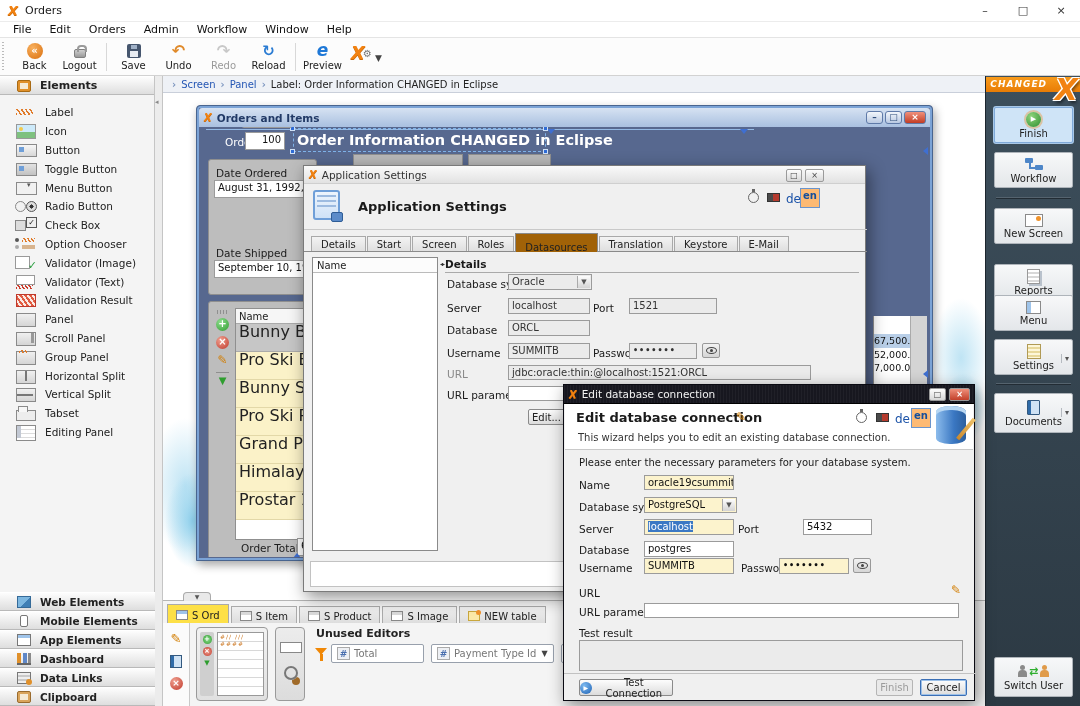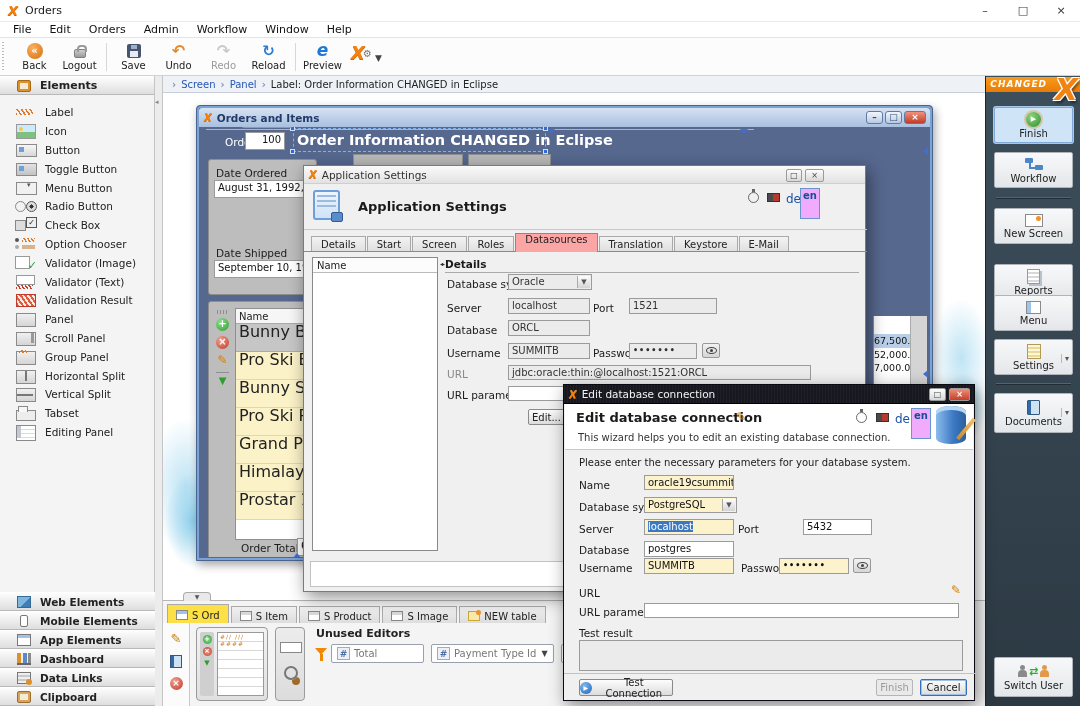--- a/index.html
+++ b/index.html
@@ -134,32 +134,32 @@
   .dlg-title{position:absolute;left:0;top:0;right:0;height:18px;background:linear-gradient(#fafafa,#e2e2e2);border-bottom:1px solid #cfcfcf;display:flex;align-items:center;font-size:10.5px;color:#333}
   .dlg-btn{position:absolute;height:13px;border:1px solid #9a9a9a;border-radius:2px;background:linear-gradient(#fdfdfd,#d8d8d8);font-size:8px;line-height:11px;text-align:center;color:#444}
   .dlg-btn.red{background:linear-gradient(#ef8f7a,#c2402a);color:#fff;font-weight:bold}
   .lbl{position:absolute;font-size:10.5px;color:#1a1a1a;white-space:nowrap}
   .lbl.dim{color:#8a8a8a}
   .combo .caret{position:absolute;right:1px;top:1px;bottom:1px;width:13px;background:linear-gradient(#fdfdfd,#d4d4d4);border-left:1px solid #aaa;color:#555;font-size:7px;text-align:center;line-height:13px}
   .clock-ic{position:absolute;width:11px;height:11px;border:1.5px solid #666;border-radius:50%}
   .clock-ic::before{content:"";position:absolute;top:-4px;left:2.5px;width:3px;height:2.5px;background:#666}
   .flag-ic{position:absolute;width:13px;height:9px;background:linear-gradient(90deg,#4a4a4a 45%,#b53a2e 45%);border:1px solid #333}
   .lang-de{position:absolute;color:#1c53a8;font-size:12px}
-  .lang-en{position:absolute;width:20px;height:31px;border:1px solid #6a94cc;background:#f0abfc;color:#154f9b;font-weight:bold;font-size:10px;text-align:center;line-height:13px}
+  .lang-en{position:absolute;width:20px;height:20px;border:1px solid #6a94cc;background:#fdba74;color:#154f9b;font-weight:bold;font-size:10px;text-align:center;line-height:13px}
   .eye-btn{position:absolute;width:18px;height:15px;background:linear-gradient(#f2f2f2,#d6d6d6);border:1px solid #999;border-radius:2px;display:flex;align-items:center;justify-content:center}
   .eye{width:11px;height:7px;border:1px solid #444;border-radius:50%;position:relative}
   .eye::before{content:"";position:absolute;width:3px;height:3px;background:#444;border-radius:50%;top:1px;left:3px}
   .hr{position:absolute;border-top:1px solid #aaa;height:0}
   .btn{position:absolute;font-size:10px;background:linear-gradient(#fdfdfd,#dcdcdc);border:1px solid #8a8a8a;border-radius:2px;text-align:center;color:#222;display:flex;align-items:center;justify-content:center;gap:4px}
   .btn.disabled{color:#9b9b9b;background:#e9e9e9;border-color:#b5b5b5}
   .btn.focus{border:1px solid #3b6fb5;box-shadow:inset 0 0 0 1px #9cc0e8}
   .play{width:12px;height:12px;border-radius:50%;background:radial-gradient(circle at 35% 30%,#7cb9f0,#1f63b5);color:#fff;font-size:6px;line-height:12px;text-align:center}
   .tabs{position:absolute;display:flex;align-items:flex-end}
   .tab{height:16px;padding:2px 9px;font-size:10px;background:linear-gradient(#f3f3f3,#dedede);border:1px solid #a9a9a9;border-bottom:none;margin-right:1px;color:#222}
-  .tab.active{height:19px;background:#fca5a5;position:relative;z-index:2;border-color:#8a8a8a;padding-top:0}
+  .tab.active{height:19px;background:#a16207;position:relative;z-index:2;border-color:#8a8a8a;padding-top:8px}
   .form-ic{position:absolute;width:27px;height:30px;border:2px solid #6f9fd8;border-radius:3px;background:linear-gradient(#eef5fd,#cfe2f7)}
   .form-ic::before{content:"";position:absolute;left:2px;top:3px;right:2px;height:12px;background:repeating-linear-gradient(#9dbbe0 0 2px,transparent 2px 5px)}
   .form-ic::after{content:"";position:absolute;right:-5px;bottom:-4px;width:10px;height:8px;background:#5b8bc9;border:1px solid #2f5d96;border-radius:2px}
   .db-ic{position:absolute;width:30px;height:38px;background:linear-gradient(90deg,#8cbcec,#3a77c2 60%,#2c5f9e);border-radius:14px/6px;box-shadow:inset 0 4px 0 #b7d6f2}
   .db-ic::after{content:"";position:absolute;right:-2px;bottom:2px;width:4px;height:26px;background:linear-gradient(#f0c36a,#c9882d);transform:rotate(40deg)}
   .seltext{background:#3b78c4;color:#fff}
   .pencil-glyph{color:#d27d00;font-size:12px}
   .dots{font-size:8px;font-weight:bold;letter-spacing:1px;line-height:14px}
   
   .dlg-edit .dlg-title{background:#17171f;color:#f2f2f2;border-bottom:1px solid #000;background-image:repeating-linear-gradient(90deg,rgba(255,255,255,.04) 0 1px,transparent 1px 3px)}

